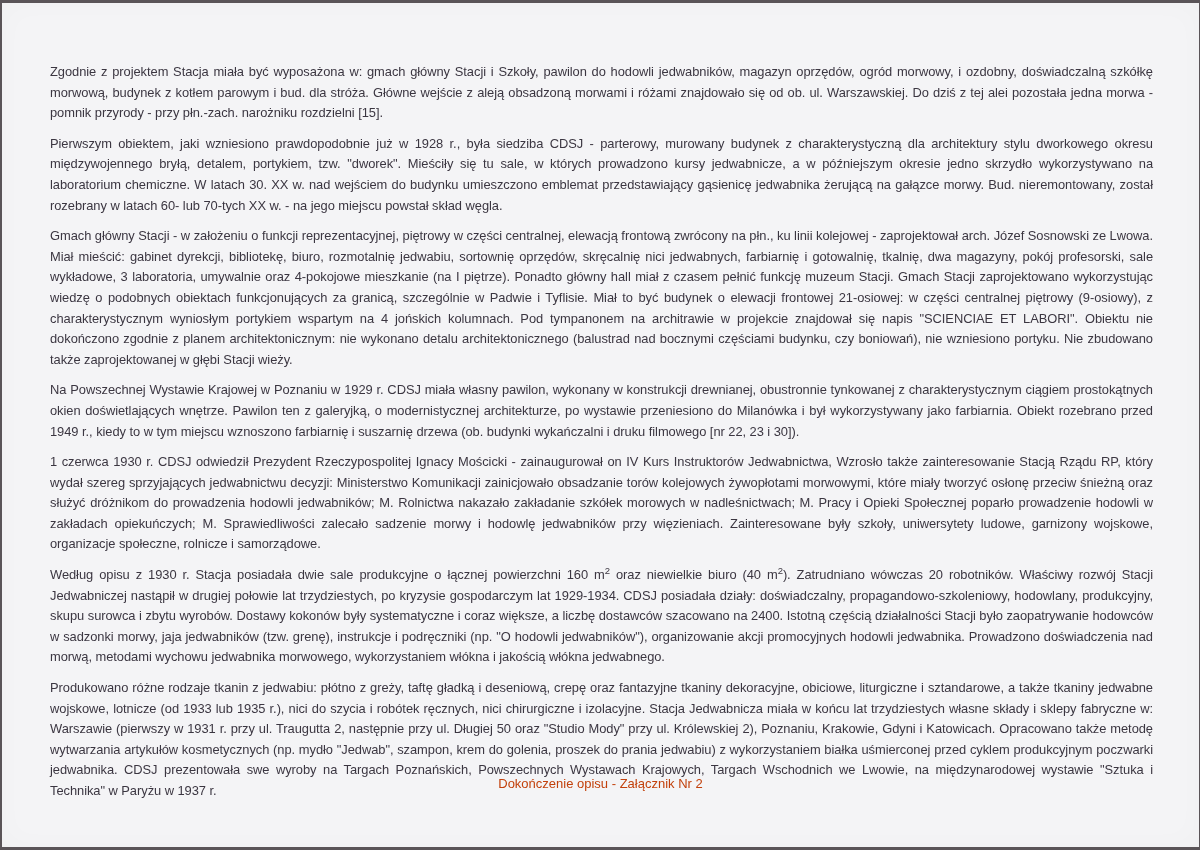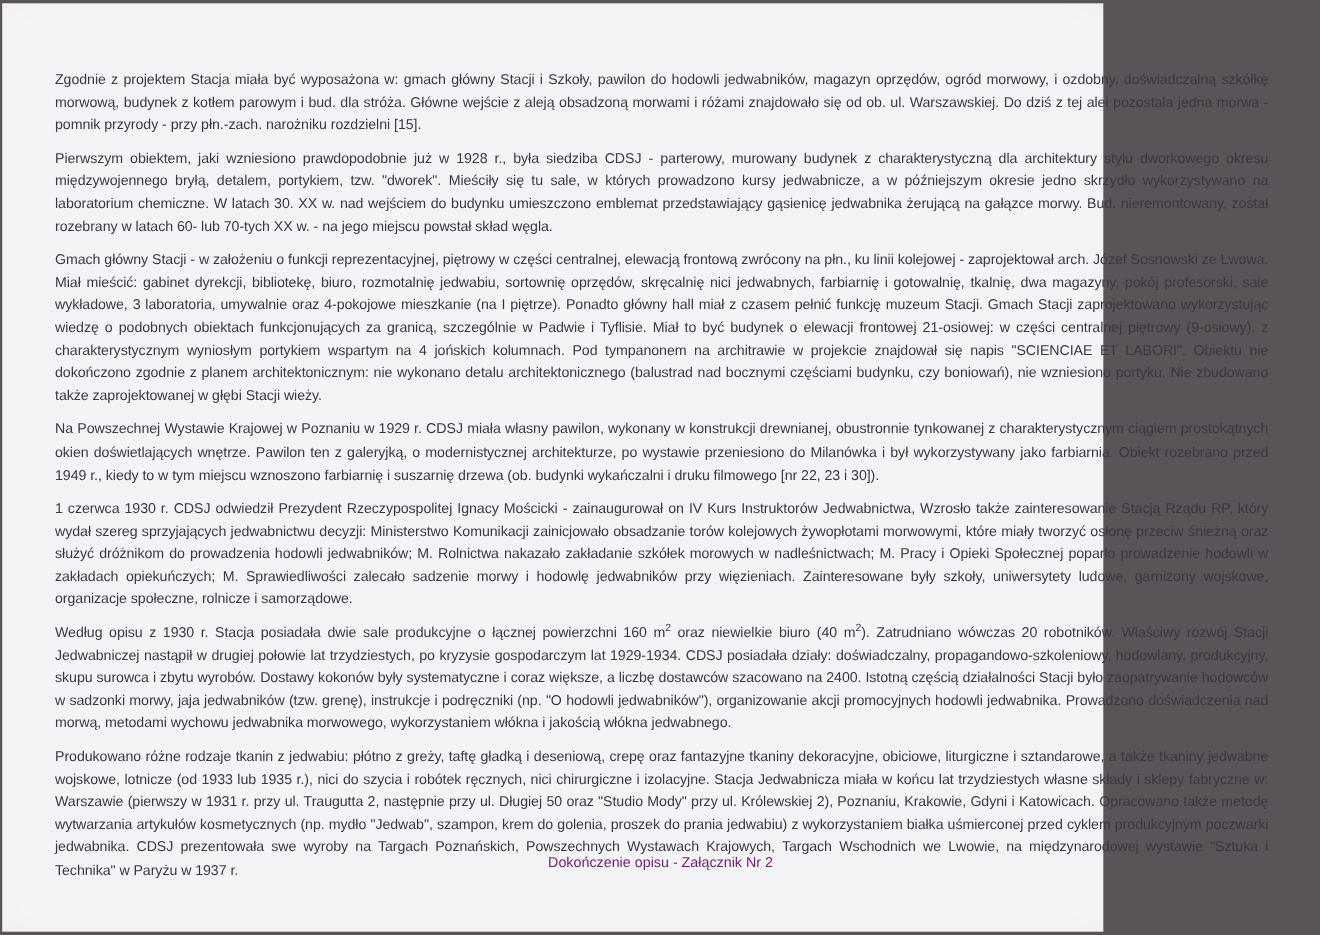--- a/index.html
+++ b/index.html
@@ -2,38 +2,38 @@
 <html><head>
 <meta charset="utf-8">
 <style>
   html, body { margin: 0; padding: 0; }
   body {
     width: 1200px; height: 850px; overflow: hidden;
     background: #5a5458;
     font-family: "Liberation Sans", sans-serif;
   }
   .page {
-    position: absolute; left: 2px; top: 3px; width: 1001px; height: 844px;
+    position: absolute; left: 2px; top: 3px; width: 1197px; height: 844px;
     background: #f4f4f6;
     box-shadow: inset 0 0 30px rgba(0,0,0,0.02);
   }
   .content {
     position: absolute; left: 48px; top: 59px; width: 1103px;
     color: #3b3641;
     font-size: 12.9px;
     line-height: 20.6px;
   }
   .content p {
     margin: 0 0 10px 0;
     text-align: justify;
     letter-spacing: -0.05px;
   }
   .footer {
     position: absolute; left: 0; width: 1197px; top: 773px;
-    text-align: center; color: #701a75; font-size: 13px;
+    text-align: center; color: #c2410c; font-size: 13px;
   }
   sup { font-size: 9.5px; line-height: 0; vertical-align: 5px; }
 </style>
 </head>
 <body>
 
 <div class="page">
   <div class="content">
     <p>Zgodnie z projektem Stacja miała być wyposażona w: gmach główny Stacji i Szkoły, pawilon do hodowli jedwabników, magazyn oprzędów, ogród morwowy, i ozdobny, doświadczalną szkółkę morwową, budynek z kotłem parowym i bud. dla stróża. Główne wejście z aleją obsadzoną morwami i różami znajdowało się od ob. ul. Warszawskiej. Do dziś z tej alei pozostała jedna morwa - pomnik przyrody - przy płn.-zach. narożniku rozdzielni [15].</p>
     <p>Pierwszym obiektem, jaki wzniesiono prawdopodobnie już w 1928 r., była siedziba CDSJ - parterowy, murowany budynek z charakterystyczną dla architektury stylu dworkowego okresu międzywojennego bryłą, detalem, portykiem, tzw. "dworek". Mieściły się tu sale, w których prowadzono kursy jedwabnicze, a w późniejszym okresie jedno skrzydło wykorzystywano na laboratorium chemiczne. W latach 30. XX w. nad wejściem do budynku umieszczono emblemat przedstawiający gąsienicę jedwabnika żerującą na gałązce morwy. Bud. nieremontowany, został rozebrany w latach 60- lub 70-tych XX w. - na jego miejscu powstał skład węgla.</p>

